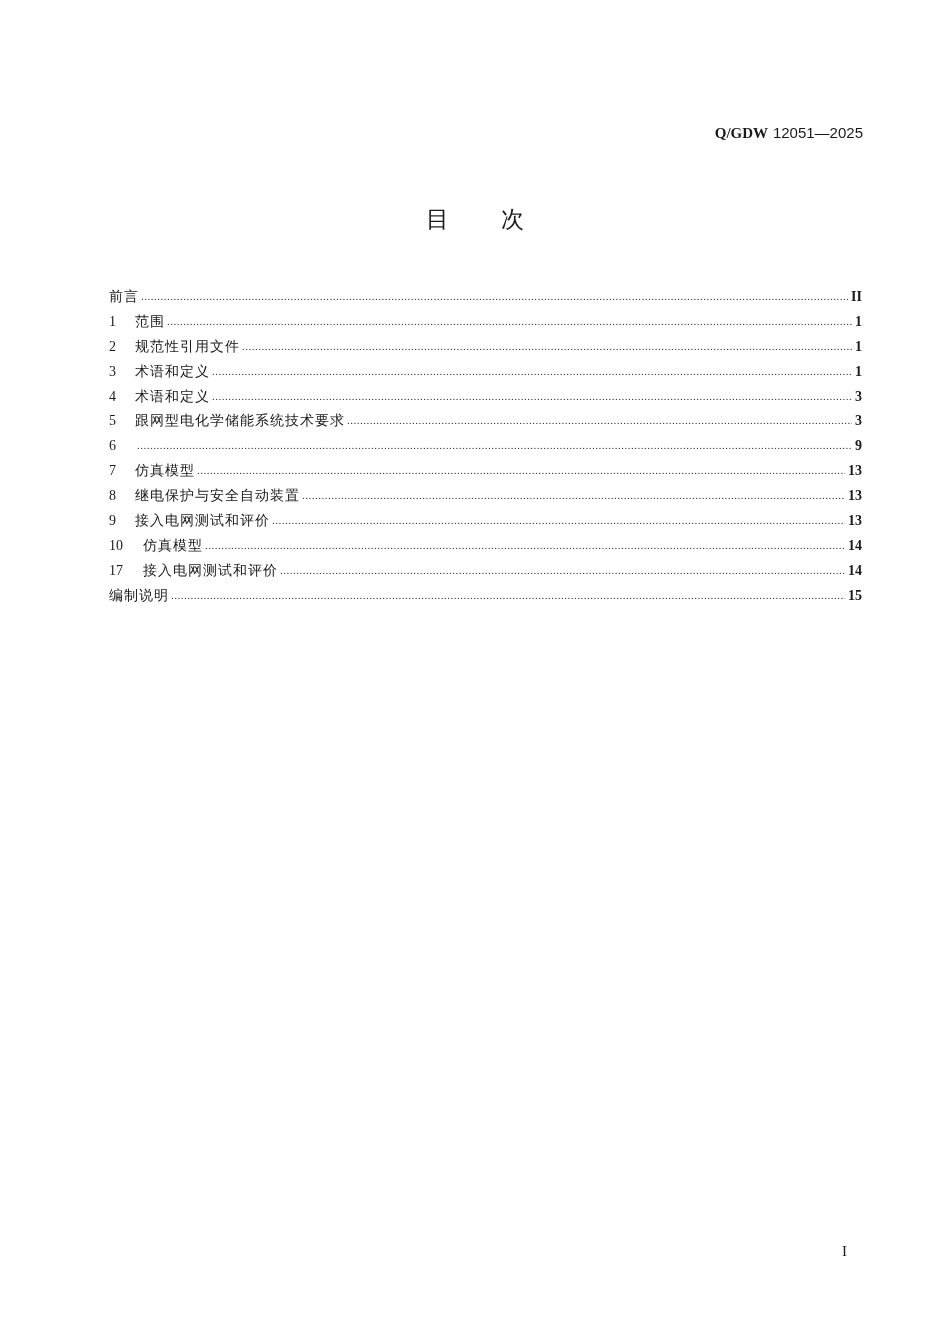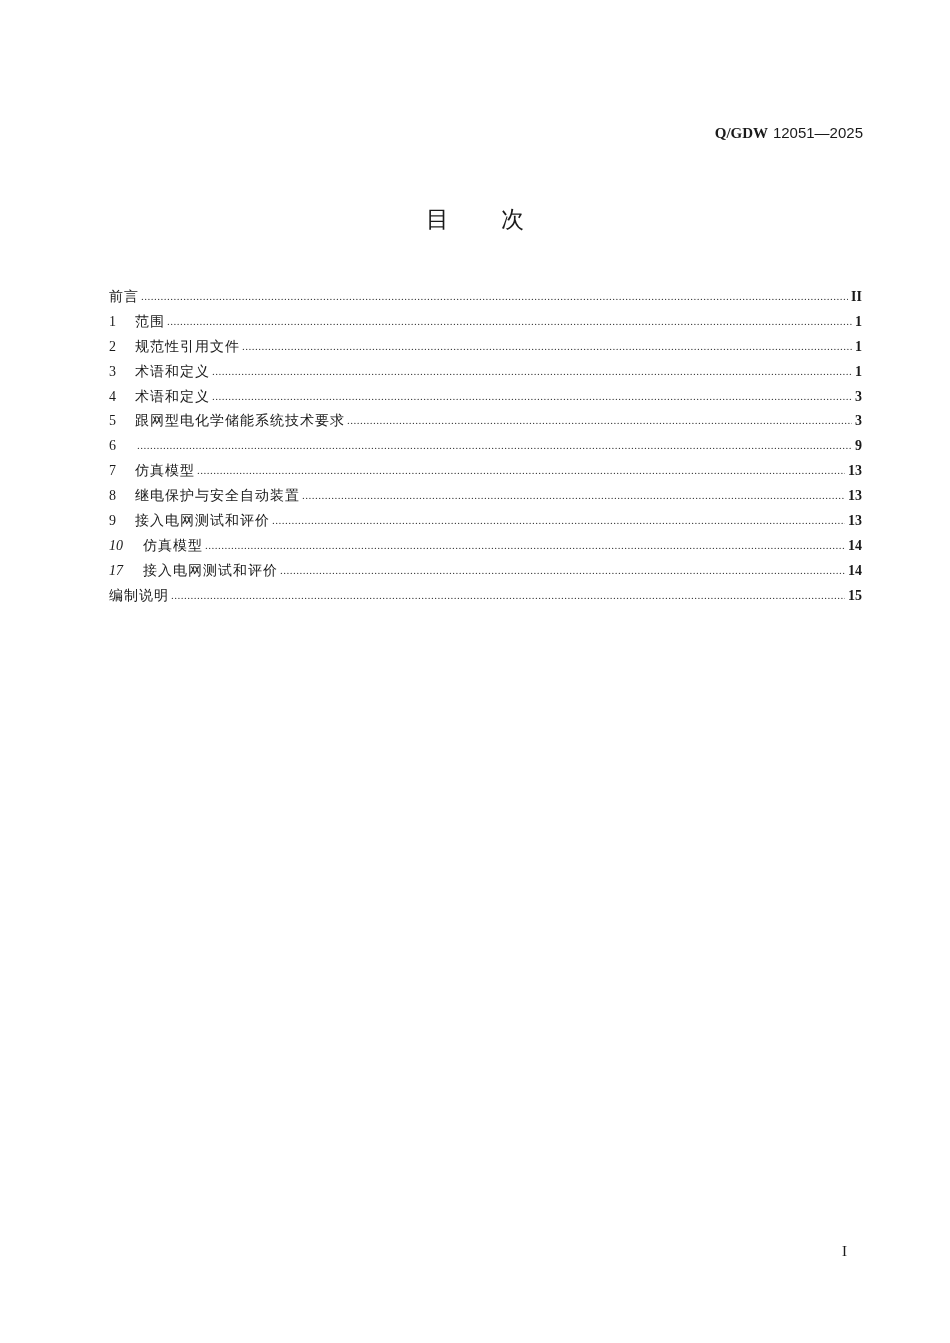--- a/index.html
+++ b/index.html
@@ -24,21 +24,21 @@
   .title .gap { width: 52px; }
   .toc {
     position: absolute; left: 109px; top: 285px; width: 753px;
   }
   .toc-row {
     display: flex; align-items: baseline; height: 24.9px;
     font-size: 14px; line-height: 24.9px; white-space: nowrap;
   }
   .toc-num { display: inline-block; font-family: "Liberation Serif", serif; }
   .toc-num.w1 { width: 26px; }
-  .toc-num.w2 { width: 34px; font-style: italic; }
+  .toc-num.w2 { width: 34px; }
   .toc-title { font-family: Liberation Mono, monospace; font-size: 14px; letter-spacing: 1px; }
   .toc-leader {
     flex: 1; overflow: hidden; margin: 0 3px 0 2px;
     font-family: "Liberation Serif", serif; font-size: 11px; color: #333;
     letter-spacing: 0.5px; position: relative; top: -1px;
   }
   .toc-leader::before {
     content: "..............................................................................................................................................................................................................................................................................................................................................";
   }
   .toc-page { font-family: "Liberation Serif", serif; font-size: 14px; font-weight: bold; }

